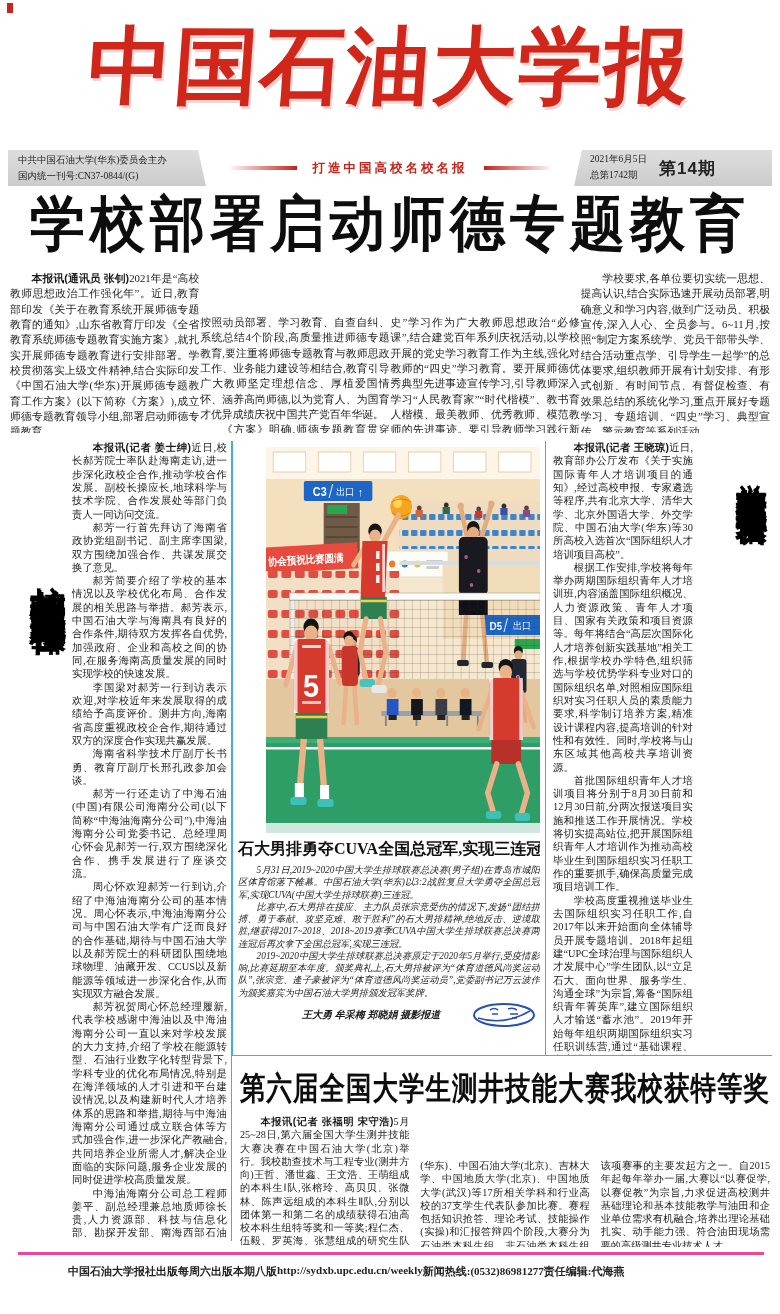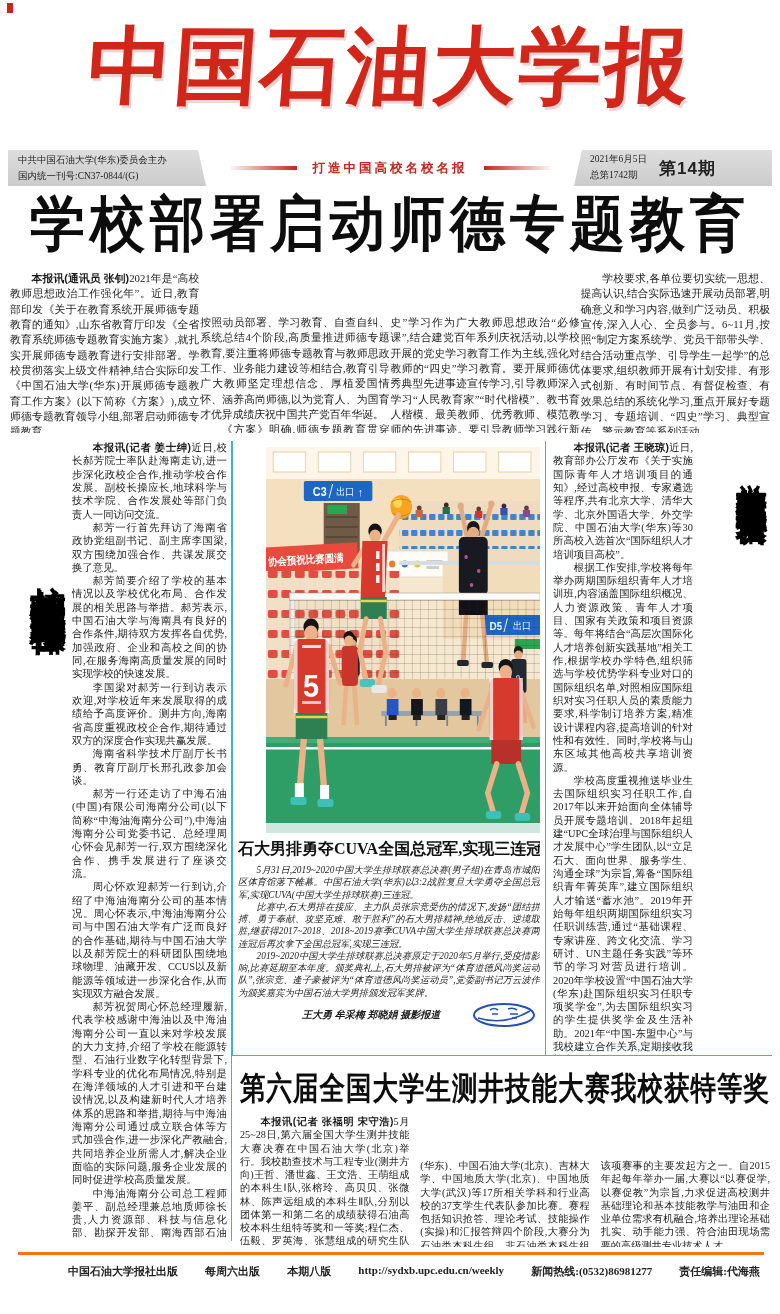--- a/index.html
+++ b/index.html
@@ -67,22 +67,22 @@
 
   
   .bottom-article { padding:10px 2px 0 8px; }
   .bottom-headline { text-align:center; font-size:25.5px; font-weight:900; letter-spacing:1px;
                      font-family:"Liberation Sans", sans-serif; color:#0d0d0d;
                      transform:scaleY(1.25); transform-origin:center top; white-space:nowrap; margin-bottom:14px; }
   .bottom-cols { display:flex; gap:11px; height:132px; overflow:hidden; }
   .bottom-col { flex:1; font-size:10.2px; line-height:1.3; text-align:justify; }
 
   
-  .footer { position:absolute; top:1252px; left:18px; right:16px; border-top:3px solid #f97316;
-            padding:9px 4px 0 50px; display:flex; justify-content:space-between;
+  .footer { position:absolute; top:1252px; left:18px; right:16px; border-top:3px solid #ec4899;
+            padding:9px 4px 0 50px; display:flex; 
             font-size:11px; font-weight:bold; color:#222; }
   .footer span { white-space:nowrap; }
 </style>
 </head>
 <body>
 
 <div class="page">
 
   <div class="masthead">
     <div class="corner-mark"></div>
@@ -379,20 +379,21 @@
                 <path d="M18 8 q4 -3 8 0 M20 12 h6 M36 7 q5 -2 9 1 M38 12 h8 M40 16 h5" stroke="#2750b0" stroke-width="1.6" fill="none"></path>
               </svg>
             </div>
           </div>
         </div>
 
         <div class="right-article">
           <div class="right-text-col">
             <p class="p"><b class="byline">本报讯(记者 王晓琼)</b><span>近日,教育部办公厅发布《关于实施国际青年人才培训项目的通知》,经过高校申报、专家遴选等程序,共有北京大学、清华大学、北京外国语大学、外交学院、中国石油大学(华东)等30所高校入选首次“国际组织人才培训项目高校”。</span></p>
             <p class="p">根据工作安排,学校将每年举办两期国际组织青年人才培训班,内容涵盖国际组织概况、人力资源政策、青年人才项目、国家有关政策和项目资源等。每年将结合“高层次国际化人才培养创新实践基地”相关工作,根据学校办学特色,组织筛选与学校优势学科专业对口的国际组织名单,对照相应国际组织对实习任职人员的素质能力要求,科学制订培养方案,精准设计课程内容,提高培训的针对性和有效性。同时,学校将与山东区域其他高校共享培训资源。</p>
+            <p class="p">首批国际组织青年人才培训项目将分别于8月30日前和12月30日前,分两次报送项目实施和推送工作开展情况。学校将切实提高站位,把开展国际组织青年人才培训作为推动高校毕业生到国际组织实习任职工作的重要抓手,确保高质量完成项目培训工作。</p>
             <p class="p">学校高度重视推送毕业生去国际组织实习任职工作,自2017年以来开始面向全体辅导员开展专题培训。2018年起组建“UPC全球治理与国际组织人才发展中心”学生团队,以“立足石大、面向世界、服务学生、沟通全球”为宗旨,筹备“国际组织青年菁英库”,建立国际组织人才输送“蓄水池”。2019年开始每年组织两期国际组织实习任职训练营,通过“基础课程、专家讲座、跨文化交流、学习研讨、UN主题任务实践”等环节的学习对营员进行培训。2020年学校设置“中国石油大学(华东)赴国际组织实习任职专项奖学金”,为去国际组织实习的学生提供奖学金及生活补助。2021年“中国-东盟中心”与我校建立合作关系,定期接收我校实习生。</p>
           </div>
           <div class="v-headline-right">学校获批实施国际组织青年人才培训项目</div>
         </div>
       </div>
 
       <div class="bottom-article">
         <div class="bottom-headline">第六届全国大学生测井技能大赛我校获特等奖</div>
         <div class="bottom-cols">
           <div class="bottom-col">

